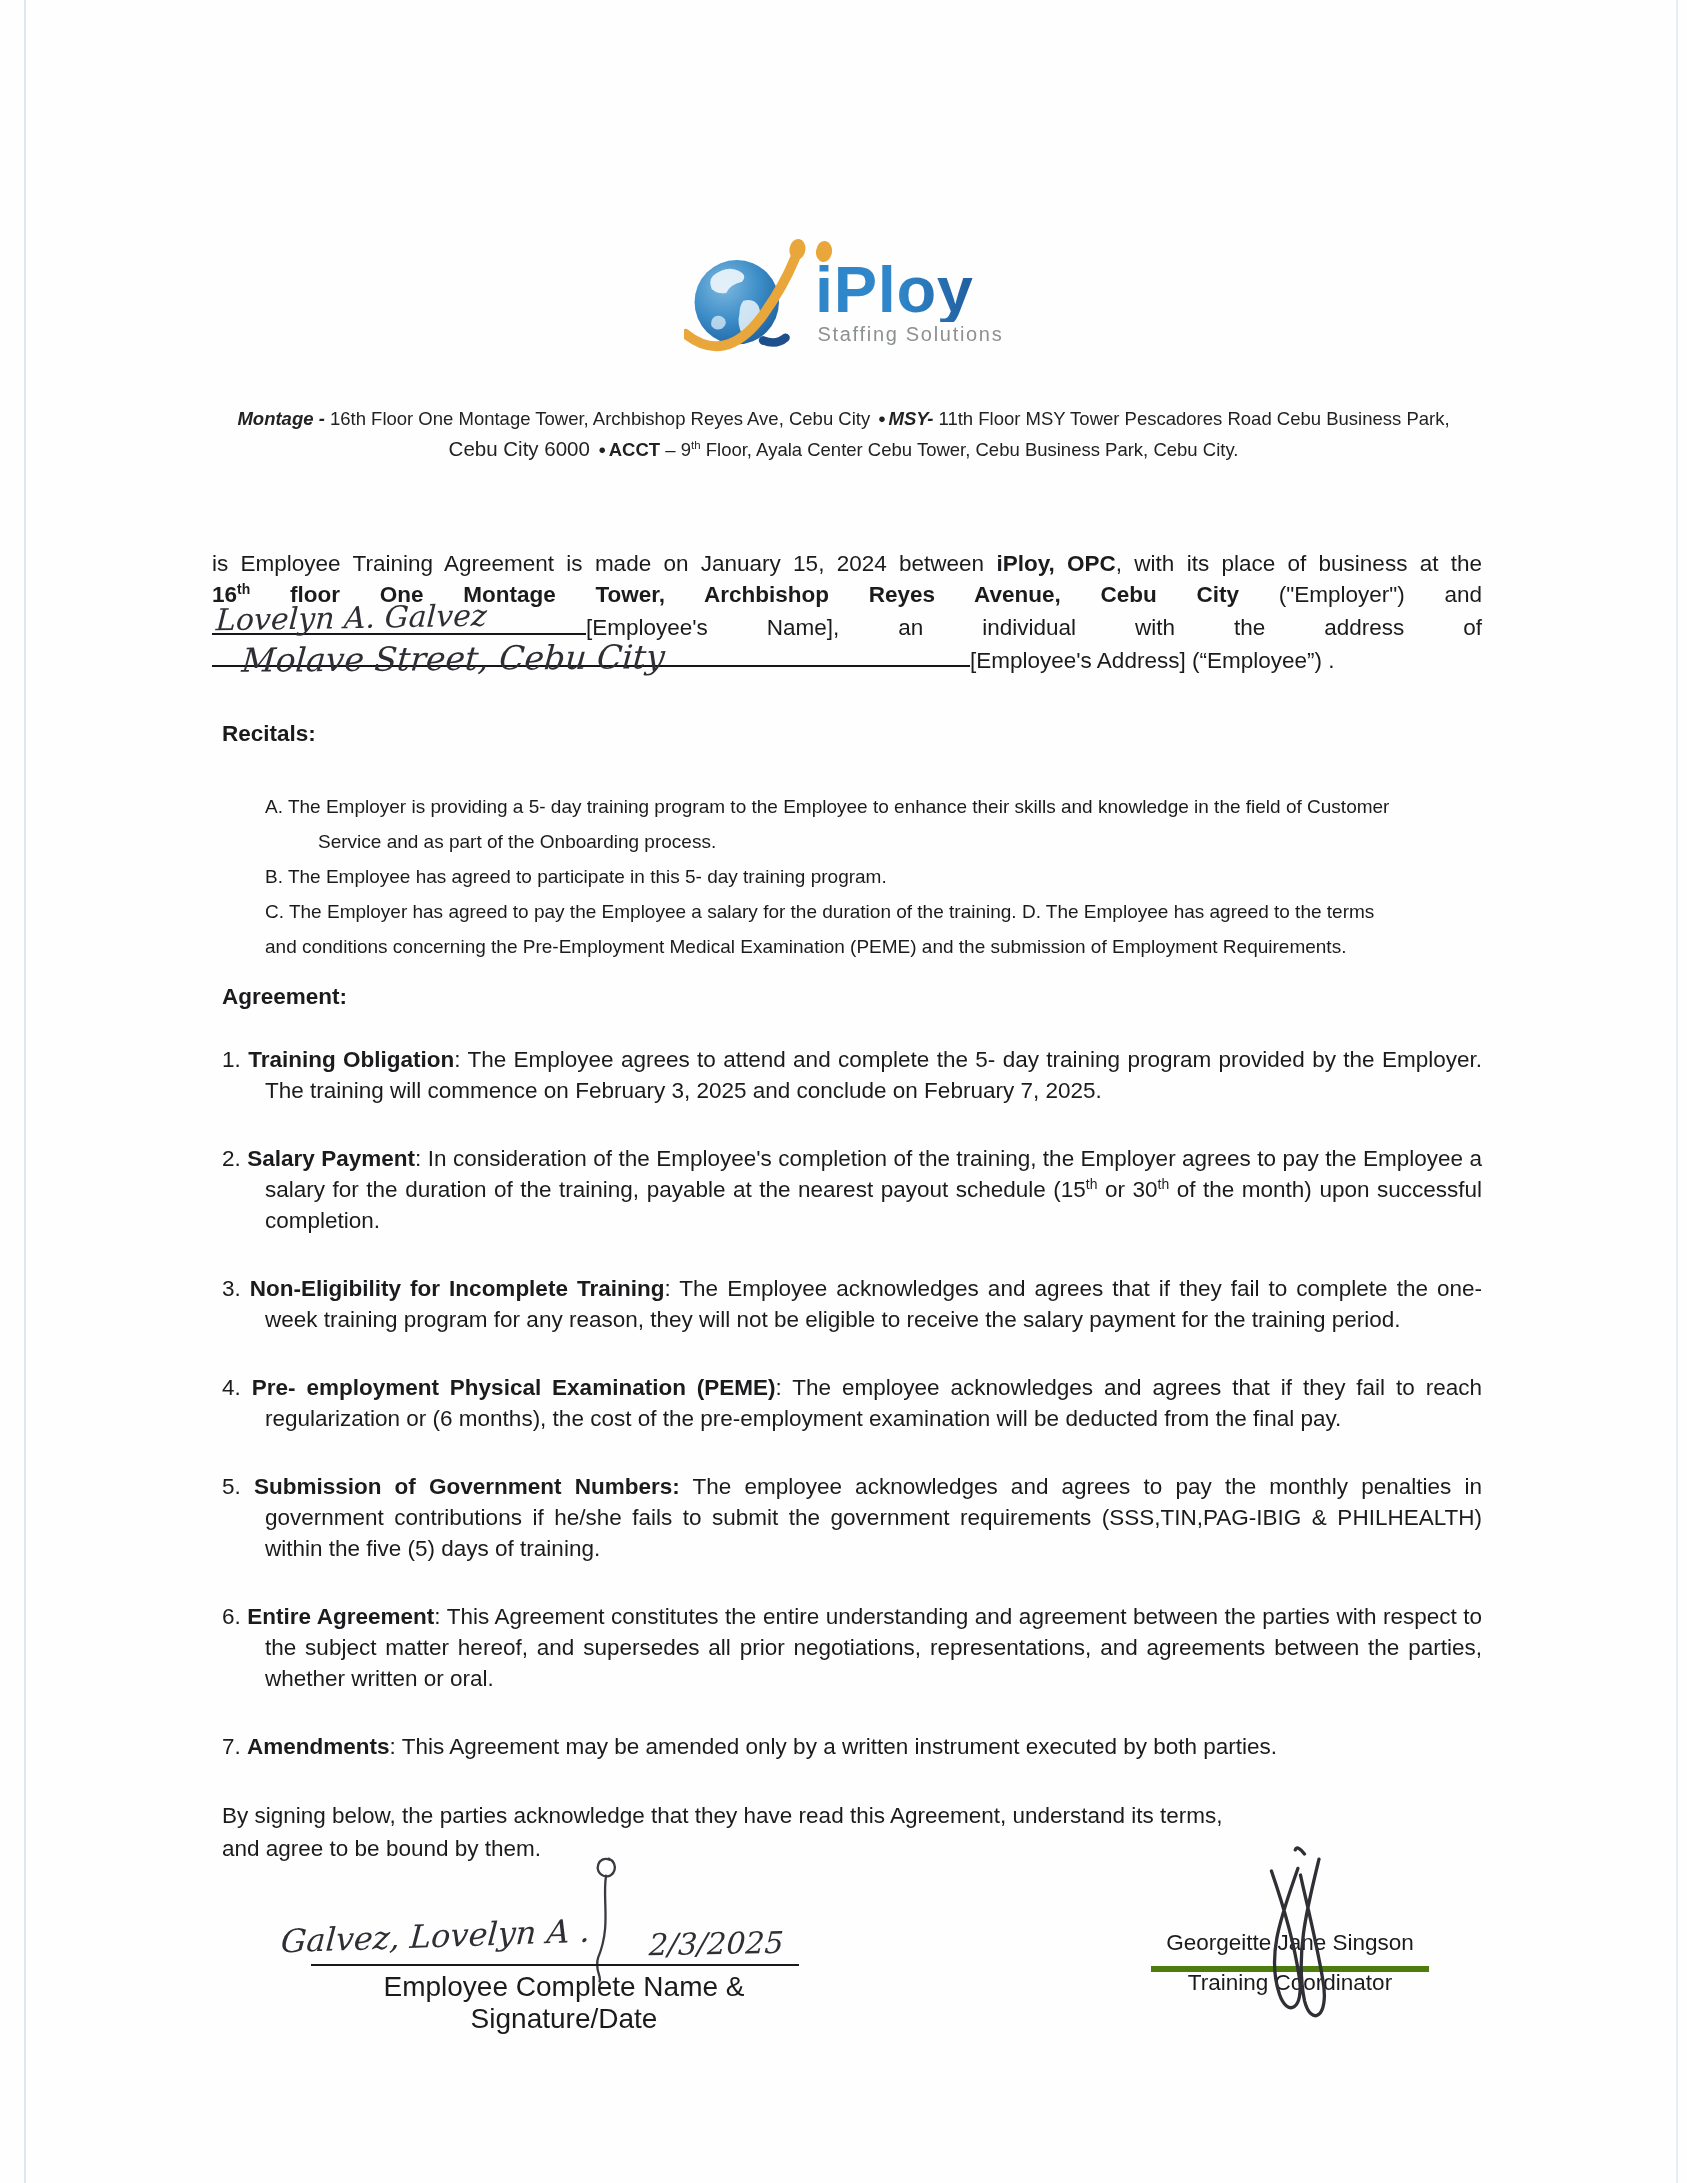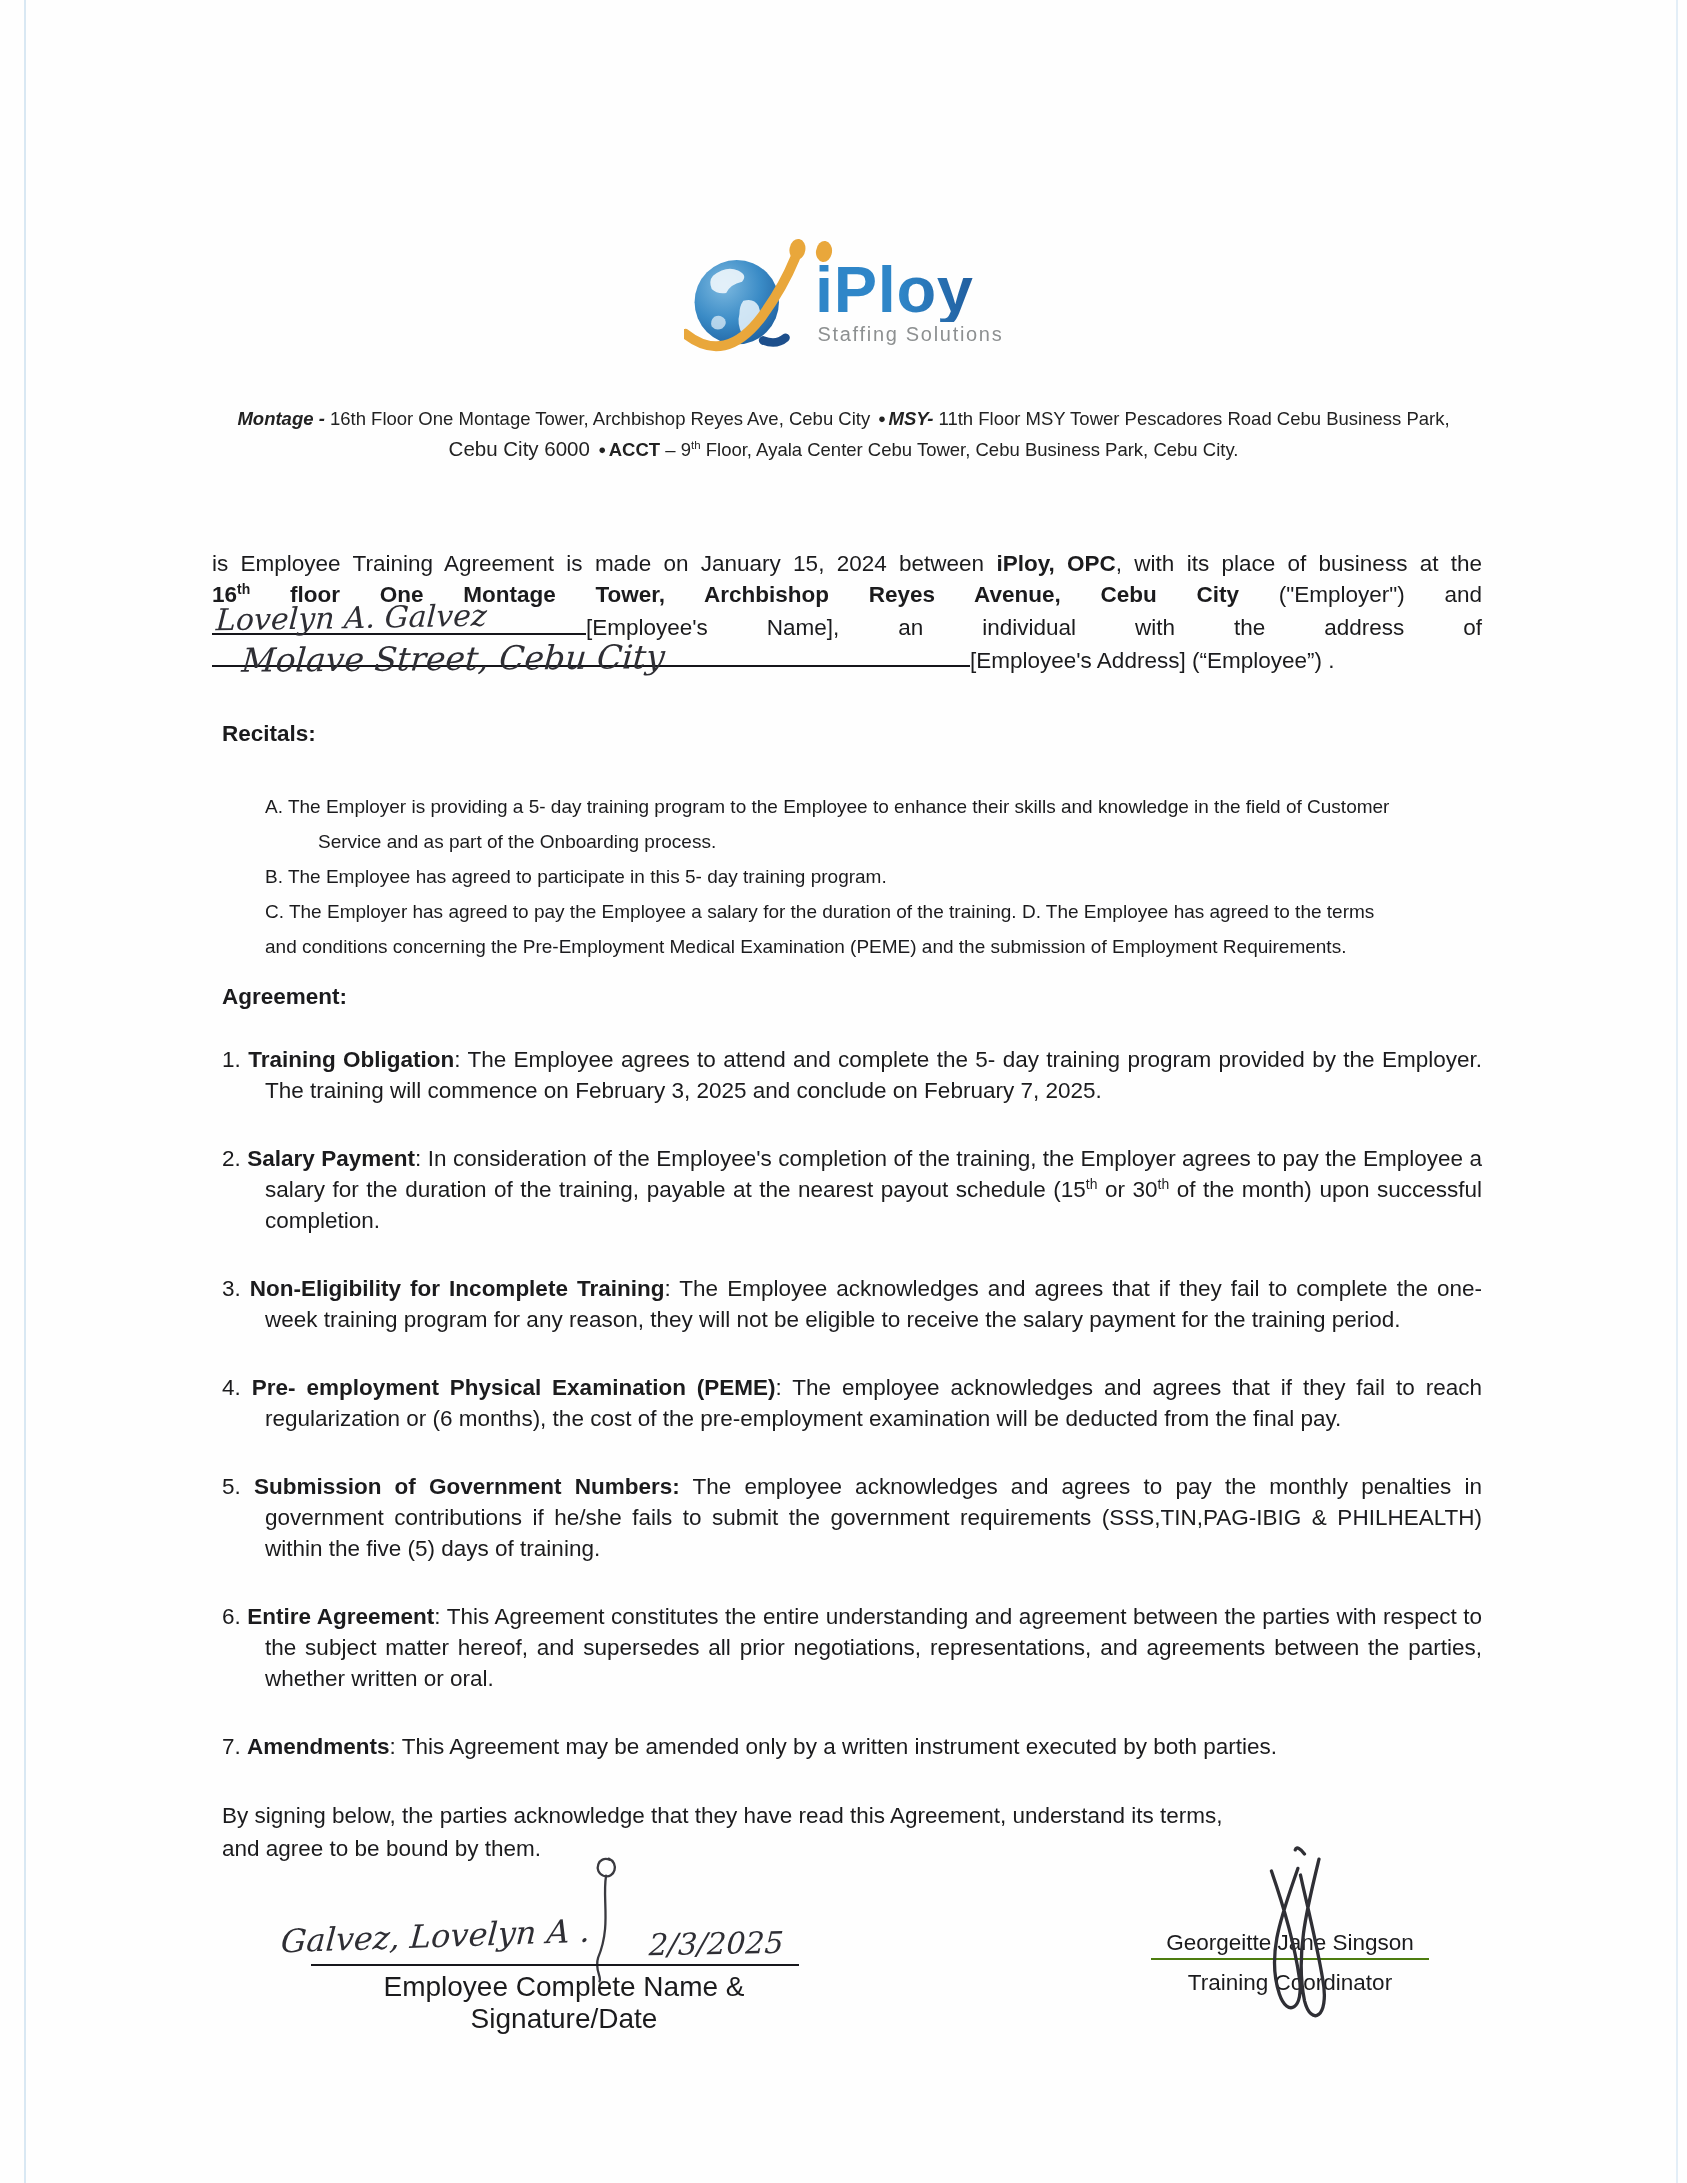--- a/index.html
+++ b/index.html
@@ -66,21 +66,21 @@
   .emp-line{position:absolute;left:99px;top:99px;width:488px;height:0;
             border-bottom:2.6px solid #17171c;}
   .emp-label{position:absolute;left:94px;top:106px;width:516px;text-align:center;
              font-size:28px;}
   .hw-sig-name{position:absolute;left:69px;top:52px;font-size:32px;white-space:nowrap;
                transform:rotate(-2deg) skewX(-6deg);}
   .hw-sig-date{position:absolute;left:437px;top:61px;font-size:30px;white-space:nowrap;
                transform:rotate(-1deg) skewX(-4deg);}
   .emp-flourish{position:absolute;left:357px;top:-13.2px;}
   .coord-name{position:absolute;left:939px;top:65px;width:278px;text-align:center;
-              font-size:22.5px;border-bottom:2px solid #4d7c0f;padding-bottom:2px;}
+              font-size:22.5px;border-bottom:6px solid #4d7c0f;padding-bottom:10px;}
   .coord-title{position:absolute;left:939px;top:105px;width:278px;text-align:center;
                font-size:22.5px;}
   .coord-sig{position:absolute;left:1029px;top:-23px;}
 </style>
 </head>
 <body>
 
 <div class="page">
   <div class="scan-edge left"></div>
   <div class="scan-edge right"></div>

